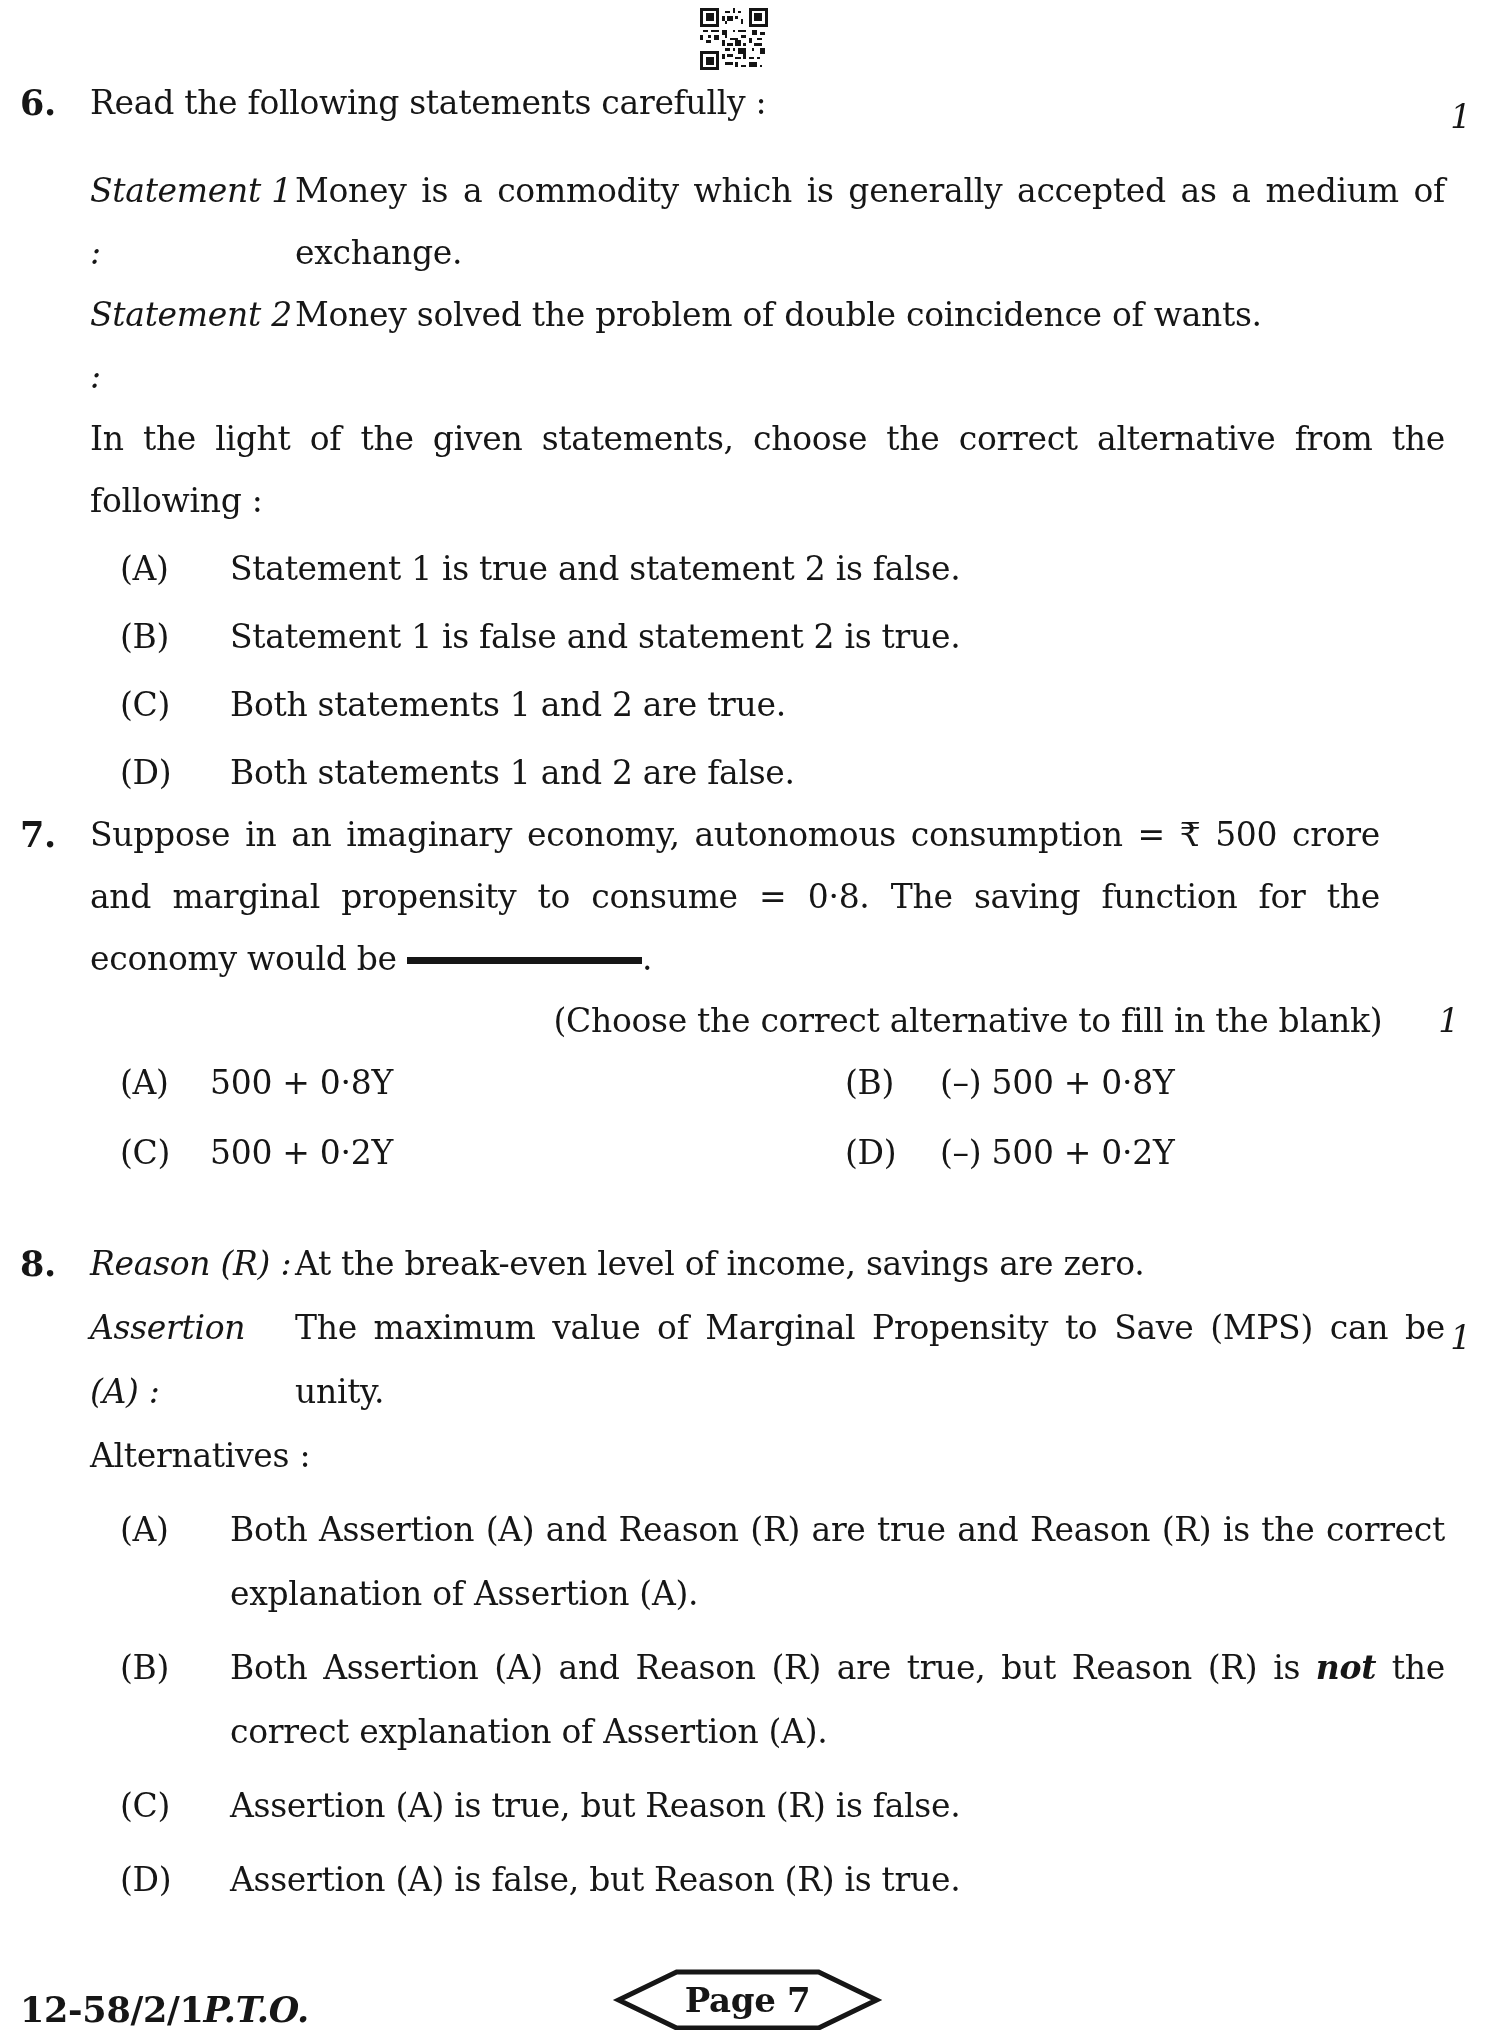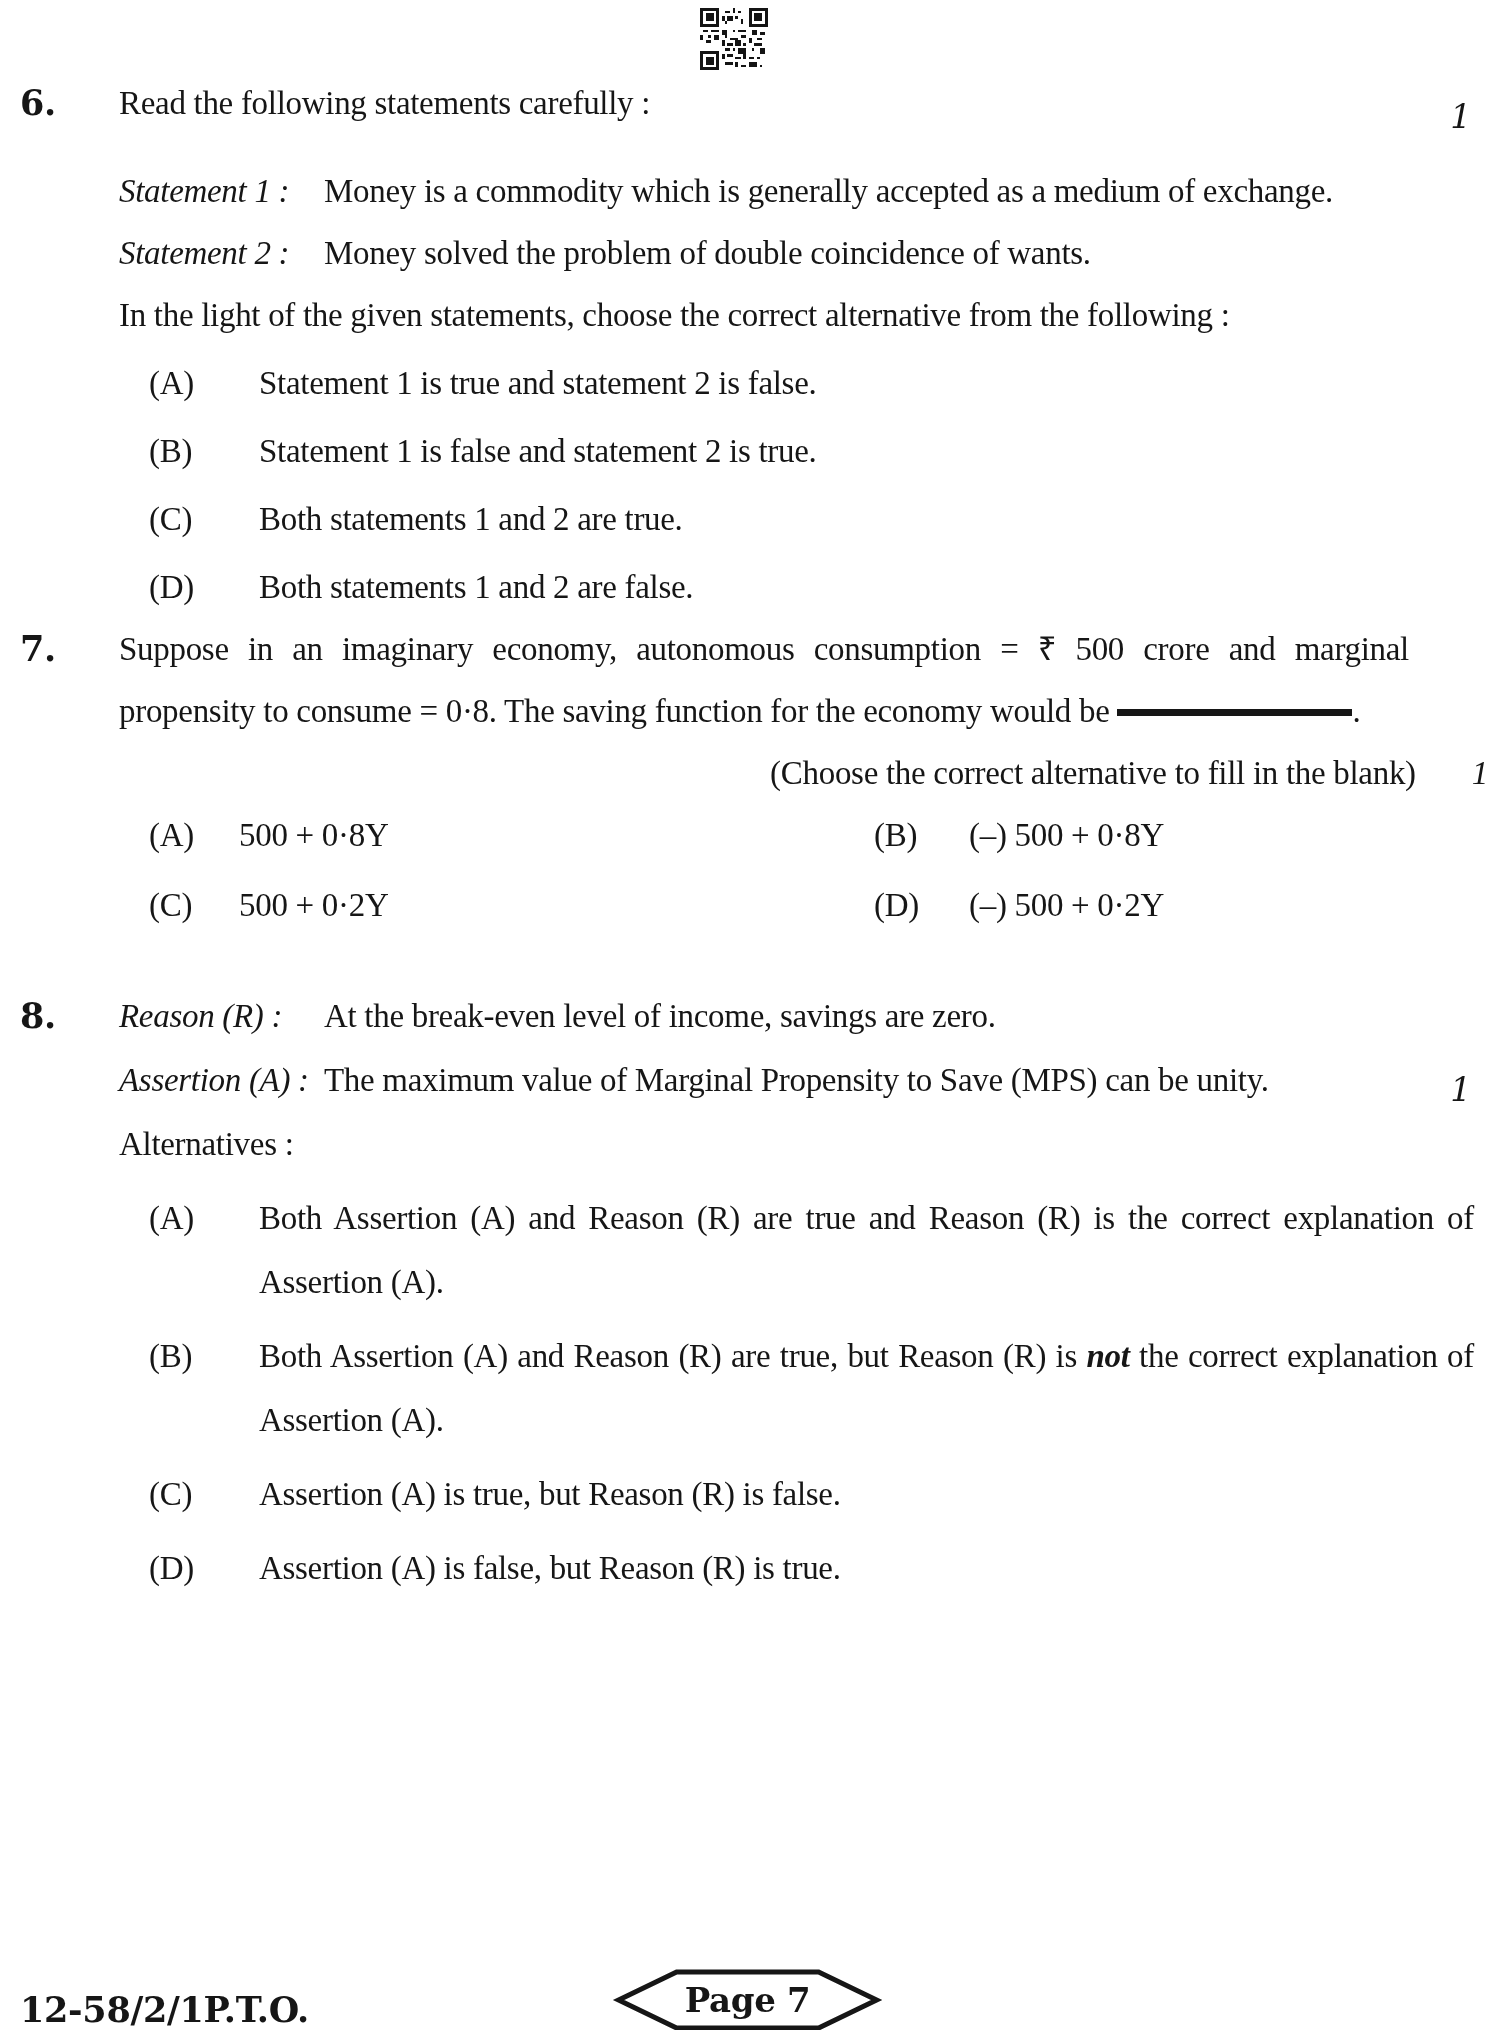--- a/index.html
+++ b/index.html
@@ -21,21 +21,21 @@
   .qr-wrap{
     width:68px;height:64px;
     margin:8px auto 0 auto;
     transform:translateX(-19px);
   }
   .question{position:relative;margin:0 20px;}
   .q-num{
     position:absolute;left:0;top:0;width:85px;
     font-weight:700;font-size:35px;
   }
-  .q-content{margin-left:99px;width:1355px;font-family:Liberation Serif, serif;}
+  .q-content{margin-left:70px;width:1355px;}
   .para{text-align:justify;text-align-last:left;}
   .marks{
     position:absolute;right:14px;
     font-style:italic;font-size:33px;
   }
   #q6 .marks{top:14px;}
   #q8 .marks{top:74px;}
   
   .stmt-block{margin-top:26px;}
   .stmt-row{display:flex;}
@@ -67,21 +67,21 @@
   #q8{margin-top:48px;line-height:64px;}
   #q8 .opt-row{margin-top:10px;}
   .alt-label{margin-top:0;}
   .emph{font-weight:700;font-style:italic;}
   
   .footer{
     position:absolute;left:20px;right:20px;bottom:2px;
     display:flex;justify-content:flex-start;align-items:flex-end;
     font-size:35px;font-weight:700;line-height:44px;
   }
-  .pto{}
+  .pto{font-style:italic;}
   .page-hex{
     position:absolute;left:50%;bottom:-16px;transform:translateX(-52%);
   }
   .hex-text{
     font-family:"DejaVu Serif","Liberation Serif",serif;
     font-size:34px;font-weight:700;
   }
 </style>
 </head>
 <body>

